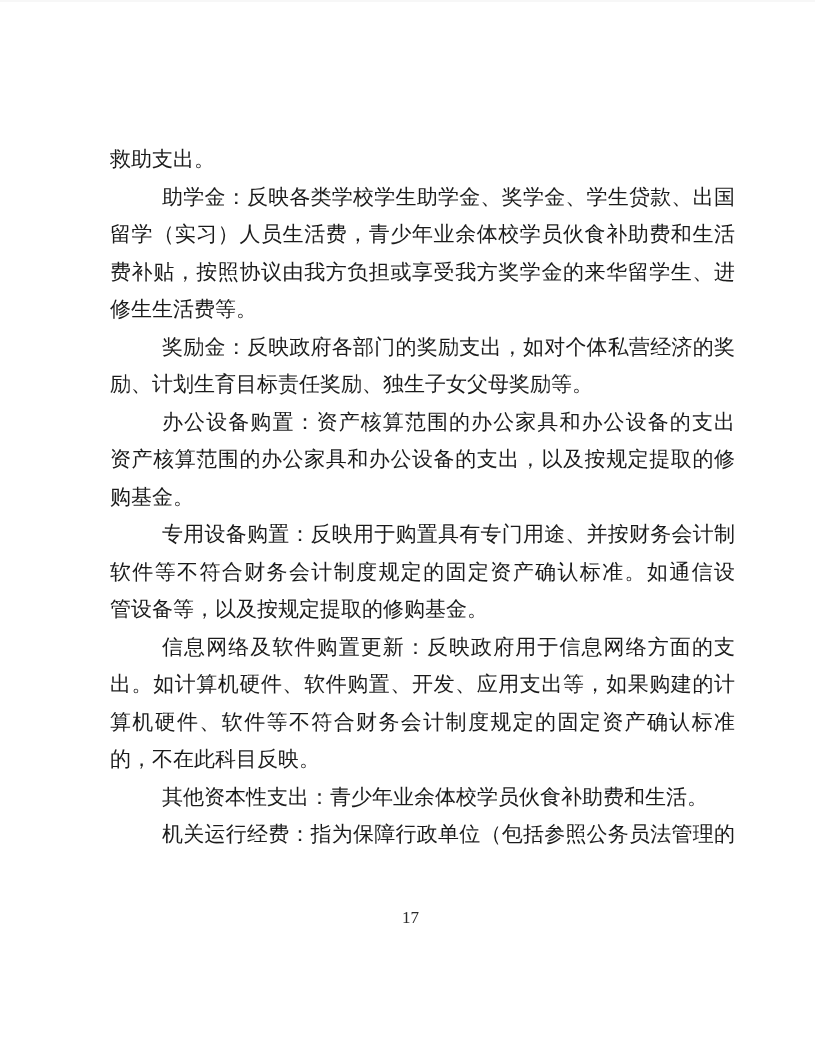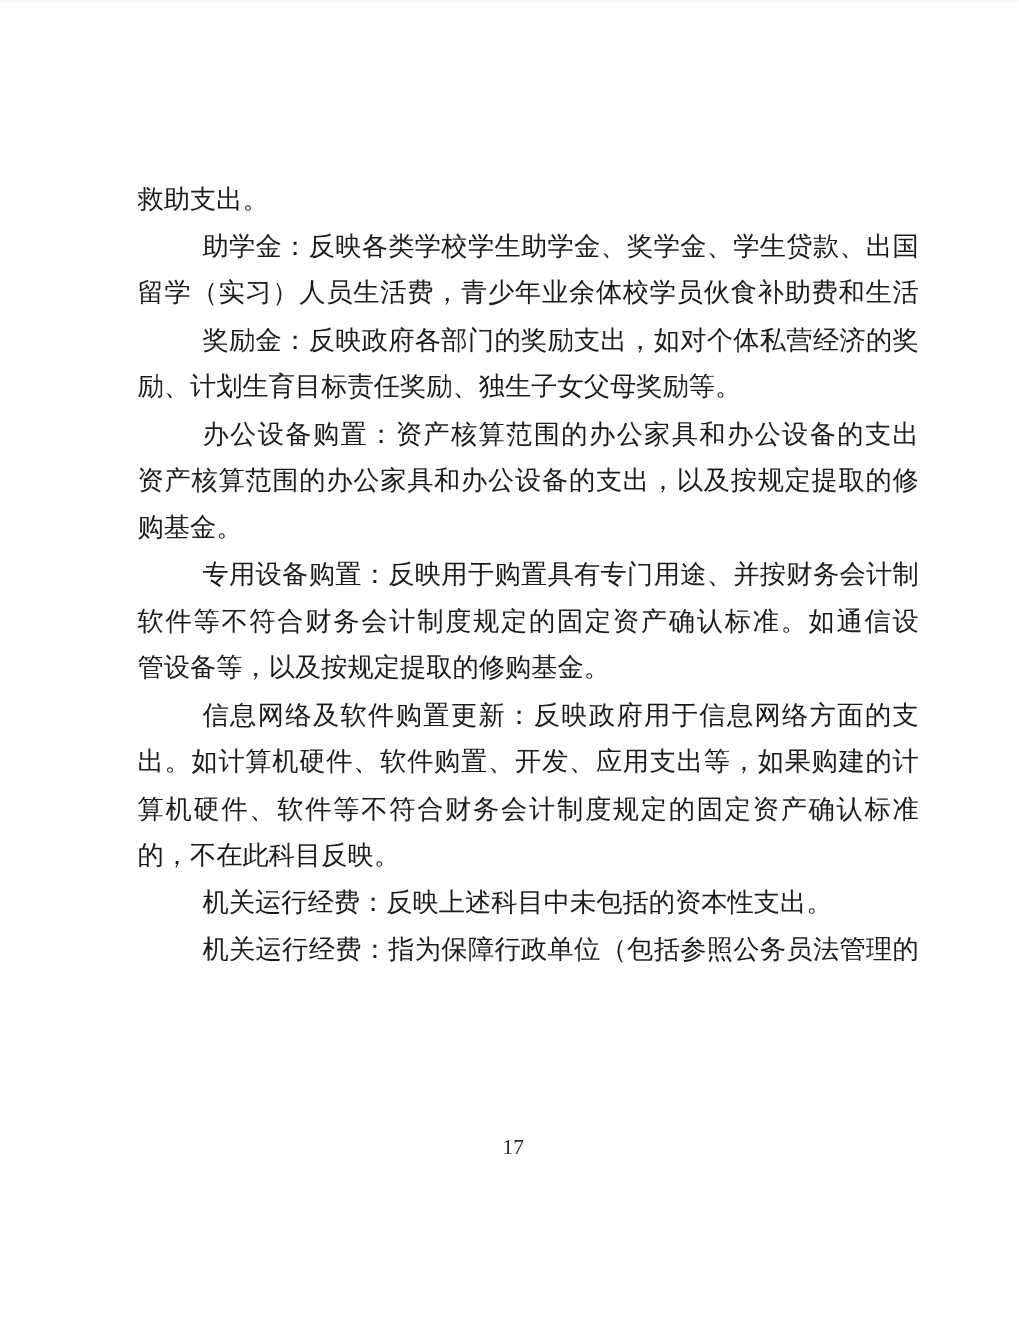--- a/index.html
+++ b/index.html
@@ -60,29 +60,31 @@
 </style>
 </head>
 <body>
 
 <main>
   <div class="top-edge"></div>
   <div class="text-block">
       <div class="line">救助支出。</div>
       <div class="line indent stretch">助学金：反映各类学校学生助学金、奖学金、学生贷款、出国</div>
       <div class="line stretch">留学（实习）人员生活费，青少年业余体校学员伙食补助费和生活</div>
+      <div class="line stretch">费补贴，按照协议由我方负担或享受我方奖学金的来华留学生、进</div>
+      <div class="line">修生生活费等。</div>
       <div class="line indent stretch">奖励金：反映政府各部门的奖励支出，如对个体私营经济的奖</div>
       <div class="line">励、计划生育目标责任奖励、独生子女父母奖励等。</div>
       <div class="line indent stretch">办公设备购置：资产核算范围的办公家具和办公设备的支出</div>
       <div class="line stretch">资产核算范围的办公家具和办公设备的支出，以及按规定提取的修</div>
       <div class="line">购基金。</div>
       <div class="line indent stretch">专用设备购置：反映用于购置具有专门用途、并按财务会计制</div>
       <div class="line stretch">软件等不符合财务会计制度规定的固定资产确认标准。如通信设</div>
       <div class="line">管设备等，以及按规定提取的修购基金。</div>
       <div class="line indent stretch">信息网络及软件购置更新：反映政府用于信息网络方面的支</div>
       <div class="line stretch">出。如计算机硬件、软件购置、开发、应用支出等，如果购建的计</div>
       <div class="line stretch">算机硬件、软件等不符合财务会计制度规定的固定资产确认标准</div>
       <div class="line">的，不在此科目反映。</div>
-      <div class="line indent">机关运行经费：反映上述科目中未包括的资本性支出。</div>
+      <div class="line indent">其他资本性支出：青少年业余体校学员伙食补助费和生活。</div>
       <div class="line indent stretch">机关运行经费：指为保障行政单位（包括参照公务员法管理的</div>
     </div>
   <div class="page-number">17</div>
 </main>
 
 </body></html>

